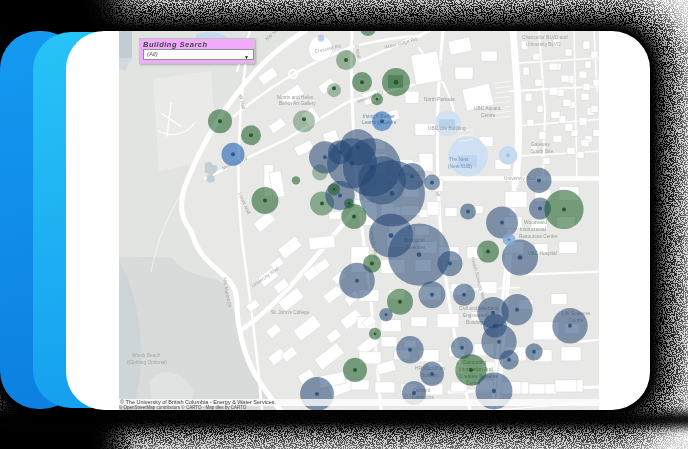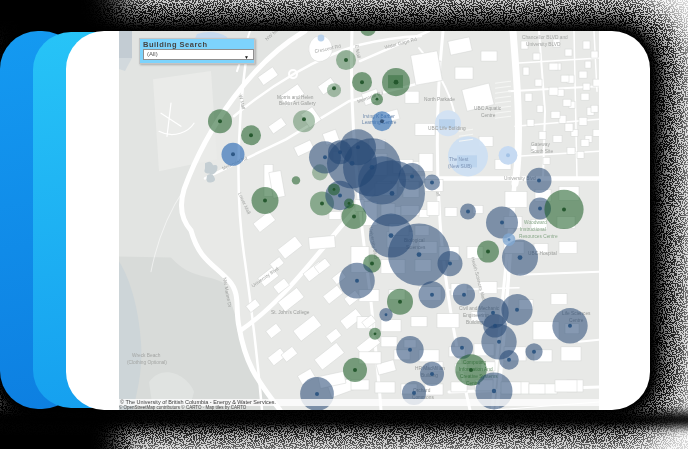--- a/index.html
+++ b/index.html
@@ -12,22 +12,22 @@
         filter:blur(16px);}
   #shBottom{position:absolute;left:-30px;top:412px;width:748px;height:15px;background:#000;
         filter:blur(5px);}
   #shBL{position:absolute;left:-30px;top:406px;width:150px;height:75px;background:#000;filter:blur(12px);}
   #blue1{left:0px;top:31px;width:80px;height:378px;
         background:linear-gradient(168deg,#149af1 0%,#0d7fe1 100%);}
   #blue2{left:33px;top:32px;width:120px;height:376px;
         background:linear-gradient(172deg,#27c4f7 0%,#159fef 100%);}
   #card{left:66px;top:31px;width:584px;height:379px;background:#ffffff;}
   #mapwrap{position:absolute;left:53px;top:0;width:480px;height:379px;overflow:hidden;}
-  #panel{position:absolute;left:73px;top:7px;width:114px;height:24px;background:#7dd3fc;
-         border:1px solid #c4c4c4;box-shadow:1px 1px 2px rgba(0,0,0,0.25);}
+  #panel{position:absolute;left:73px;top:7px;width:114px;height:24px;background:#f0abfc;
+         border:1px solid #c4c4c4;box-shadow:1px 1px 2px rgba(0,0,0,0.25);font-style:italic;}
   #panel .title{font-size:7.5px;font-weight:bold;color:#454545;letter-spacing:0.5px;
          margin:1px 0 0 3px;}
   #panel .dd{position:absolute;left:3px;top:10px;width:106px;height:9px;background:#fff;
          border:1px solid #8f8f8f;font-size:6px;color:#555;line-height:9px;padding-left:3px;}
   #panel .caret{position:absolute;right:4px;top:2.5px;font-size:5px;color:#111;}
   #copy{position:absolute;left:53px;top:368px;width:480px;height:7px;background:rgba(255,255,255,0.78);
         font-size:5.5px;color:#3a3a3a;line-height:7px;padding-left:1px;}
   #copy2{position:absolute;left:53px;top:374px;width:215px;height:5px;
         font-size:4.5px;color:#4a4a4a;line-height:5px;overflow:hidden;}
 </style>

